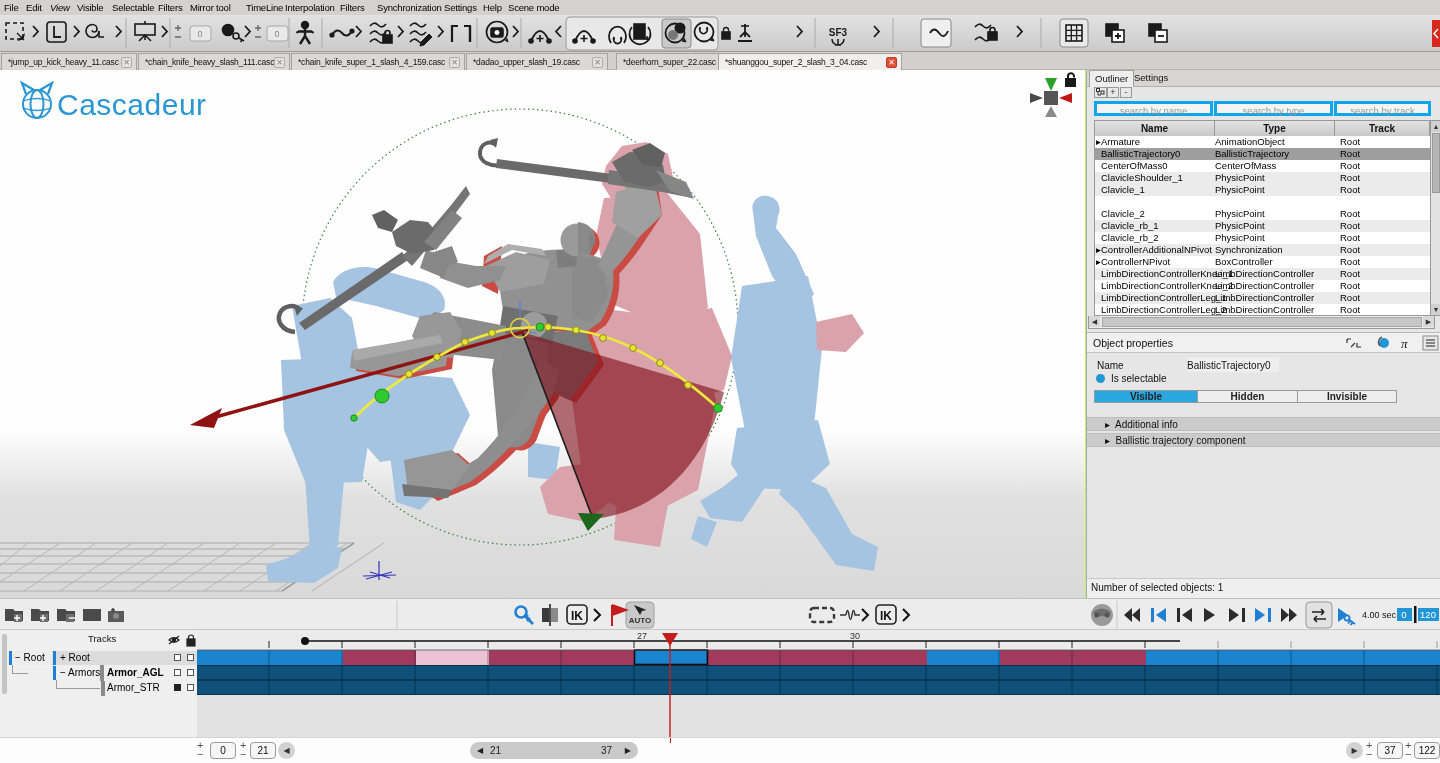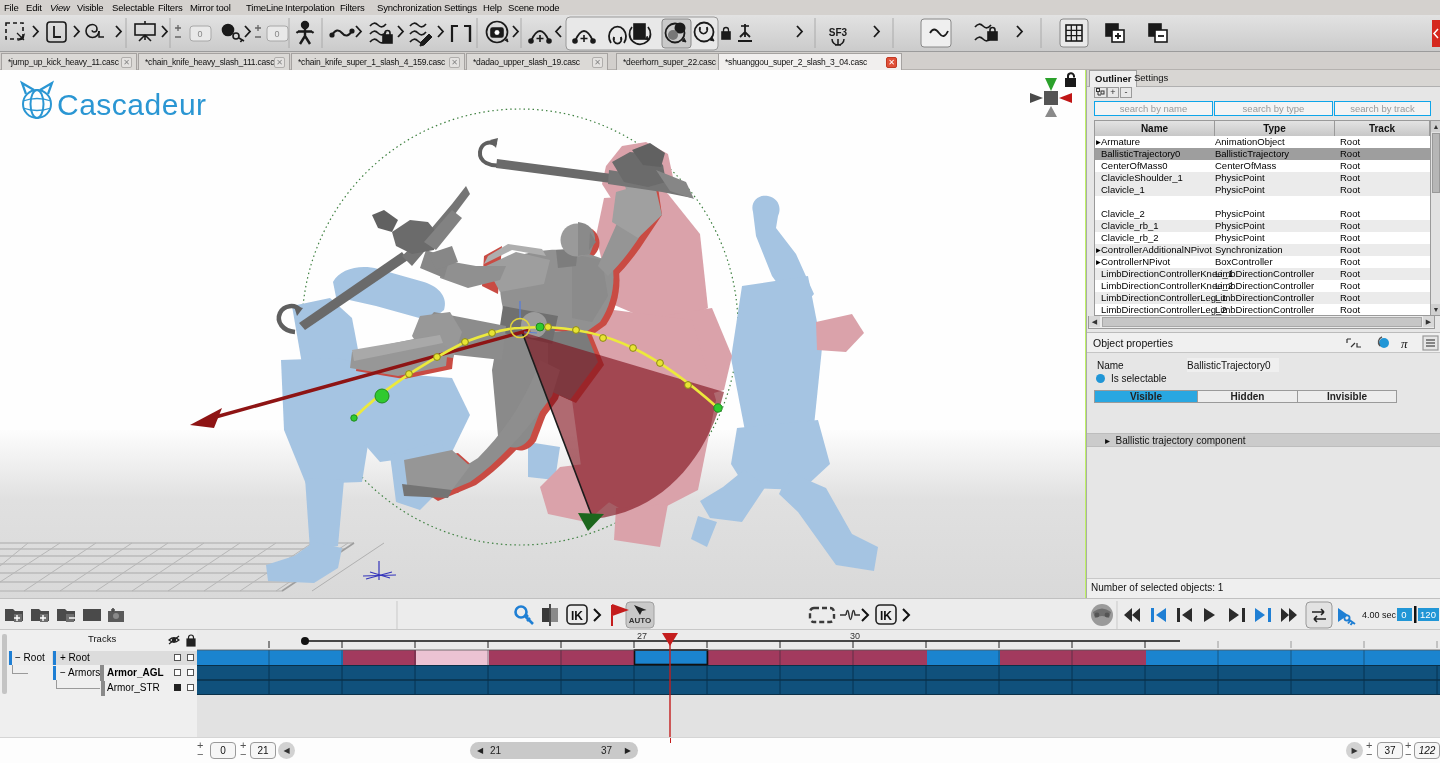--- a/index.html
+++ b/index.html
@@ -16,21 +16,21 @@
 .ftab .x { position:absolute; right:4px; top:3px; width:11px; height:11px; background:#e4e2e0; border:1px solid #b0aeac; border-radius:2px; color:#888; font-size:8px; line-height:9px; text-align:center; }
 .ftab.active .x { background:#e05038; border-color:#c03a24; color:#fff; }
 
 #viewport { position:absolute; left:0; top:70px; width:1085px; height:528px; background:#fff; }
 
 #rightpanel { position:absolute; left:1086px; top:70px; width:354px; height:528px; background:#e6e6e6; border-left:1px solid #aaa; font-size:10px; }
 .rp-tabs { position:absolute; left:0; top:0; width:354px; height:17px; background:#d8d6d3; border-bottom:1px solid #b0b0b0; }
 .rp-tab { position:absolute; top:0; height:17px; font-size:9.5px; line-height:16px; padding:0 5px; color:#111; }
 .rp-tab.active { background:#eeeeee; border:1px solid #a0a0a0; border-bottom:none; }
 .mini-btn { position:absolute; width:14px; height:11px; background:#e8e8e8; border:1px solid #9a9a9a; font-size:9px; line-height:9px; text-align:center; color:#333; }
-.searchbox { position:absolute; top:31px; height:15px; background:#f4f4f4; border:1px solid #0ea5e9; color:#999; font-size:9.5px; text-align:center; line-height:13px; }
+.searchbox { position:absolute; top:31px; height:15px; background:#f4f4f4; border:3px solid #0ea5e9; color:#999; font-size:9.5px; text-align:center; line-height:13px; }
 #outtable { position:absolute; left:7px; top:50px; width:347px; height:196px; background:#fff; border:1px solid #9a9a9a; border-right:none; }
 .thead { position:absolute; top:0; height:15px; background:linear-gradient(#e3e3e3,#c7c7c7); border-right:1px solid #9a9a9a; font-size:10px; font-weight:bold; text-align:center; line-height:15px; color:#111; }
 .trow { position:absolute; left:0; width:335px; height:12px; font-size:9.5px; line-height:12px; color:#000; white-space:nowrap; }
 .trow.odd { background:#ebebeb; }
 .trow.sel { background:#9e9e9e; }
 .tc1 { position:absolute; left:6px; } .tc2 { position:absolute; left:120px; } .tc3 { position:absolute; left:245px;border-radius:6px; }
 .vsb { position:absolute; right:0; top:0; width:11px; height:194px; background:#e2e2e2; border-left:1px solid #9a9a9a; }
 
 #objprops { position:absolute; left:0; top:262px; width:354px; height:266px; }
 .opheader { position:absolute; left:0; top:0; width:354px; height:21px; background:#f0f0f0; border-top:1px solid #bbb; border-bottom:1px solid #c5c5c5; font-size:10.5px; color:#111; line-height:20px; padding-left:6px; }
@@ -405,21 +405,21 @@
       <path d="M1045 47 L1051 36 L1057 47 Z" fill="#8a8a8a"></path>
       <g fill="none" stroke="#1a1a1a" stroke-width="2">
         <rect x="1066" y="9" width="9" height="7" fill="#1a1a1a"></rect>
         <path d="M1068 9 V6.5 A3 3 0 0 1 1074 6 L1074 7.5"></path>
       </g>
     </g>
   </svg>
   </div>
   <div id="rightpanel">
     <div class="rp-tabs">
-      <div class="rp-tab active" style="left:2px;font-weight:bold;">Outliner</div>
+      <div class="rp-tab active" style="left:2px;">Outliner</div>
       <div class="rp-tab" style="left:42px;">Settings</div>
     </div>
     <div class="mini-btn" style="left:7px;top:17px;width:13px;">
       <svg width="9" height="9" viewBox="0 0 9 9">
           <g stroke="#333" stroke-width="1" fill="none">
             <rect x="0.5" y="0.5" width="3" height="3"></rect>
             <rect x="5" y="3" width="3" height="3"></rect>
             <path d="M2 4 V7 H5"></path>
           </g>
         </svg>
@@ -538,20 +538,21 @@
         </svg>
       </div>
       <div style="position:absolute;left:10px;top:28px;font-size:10px;color:#111;">Name</div>
       <div style="position:absolute;left:100px;top:26px;width:92px;height:14px;background:#efefef;"></div>
       <div style="position:absolute;left:100px;top:28px;font-size:10px;color:#111;">BallisticTrajectory0</div>
       <div style="position:absolute;left:9px;top:42px;width:9px;height:9px;border-radius:50%;background:#2196d6;"></div>
       <div style="position:absolute;left:24px;top:41px;font-size:10px;color:#111;">Is selectable</div>
       <div class="vhi" style="left:7px;width:103px;background:#29a7e1;border-right:none;">Visible</div>
       <div class="vhi" style="left:110px;width:100px;border-right:none;">Hidden</div>
       <div class="vhi" style="left:210px;width:100px;">Invisible</div>
+      <div class="band" style="top:85px;">▸&nbsp; Additional info</div>
       <div class="band" style="top:101px;">▸&nbsp; Ballistic trajectory component</div>
       <div style="position:absolute;left:0;top:246px;width:354px;height:20px;background:#efefef;border-top:1px solid #c8c8c8;font-size:10px;color:#111;line-height:18px;padding-left:4px;">Number of selected objects: 1</div>
     </div>
   </div>
   <div id="playbar">
   <svg width="1440" height="32" viewBox="0 0 1440 32" style="position:absolute">
         <line x1="397" y1="2" x2="397" y2="30" stroke="#c9c9c9"></line>
         <line x1="1117" y1="2" x2="1117" y2="30" stroke="#c9c9c9"></line>
     <g fill="#4a4a4a">
       <path d="M5 10 h8 l2 2 h8 v10 h-18 z"></path>
@@ -758,16 +759,16 @@
     <div style="position:absolute;left:470px;top:4px;width:168px;height:17px;background:#c9c9c9;border-radius:9px;font-size:10px;color:#222;">
       <span style="position:absolute;left:7px;top:4px;font-size:8px;">◀</span>
       <span style="position:absolute;left:20px;top:2px;line-height:13px;">21</span>
       <span style="position:absolute;right:26px;top:2px;line-height:13px;">37</span>
       <span style="position:absolute;right:7px;top:4px;font-size:8px;">▶</span>
     </div>
     <div class="circbtn" style="left:1346px;">▶</div>
     <div style="position:absolute;left:1366px;top:3px;color:#555;font-size:11px;line-height:9px;text-align:center;">+<br>−</div>
     <div class="spinbox" style="left:1377px;">37</div>
     <div style="position:absolute;left:1405px;top:3px;color:#555;font-size:11px;line-height:9px;text-align:center;">+<br>−</div>
-    <div class="spinbox" style="left:1414px;font-style:italic;">122</div>
+    <div class="spinbox" style="left:1414px;">122</div>
     <div style="position:absolute;left:670px;top:0;width:1.4px;height:5px;background:#c41d1d;"></div>
   </div>
 </div>
 
 </body></html>

